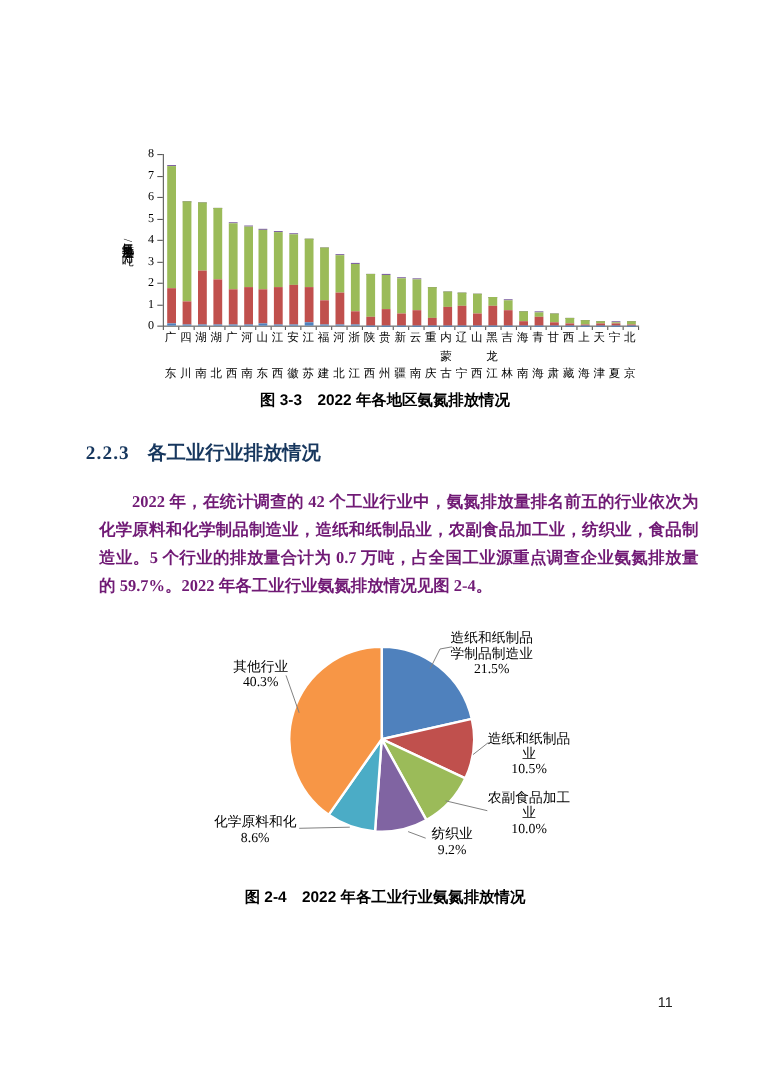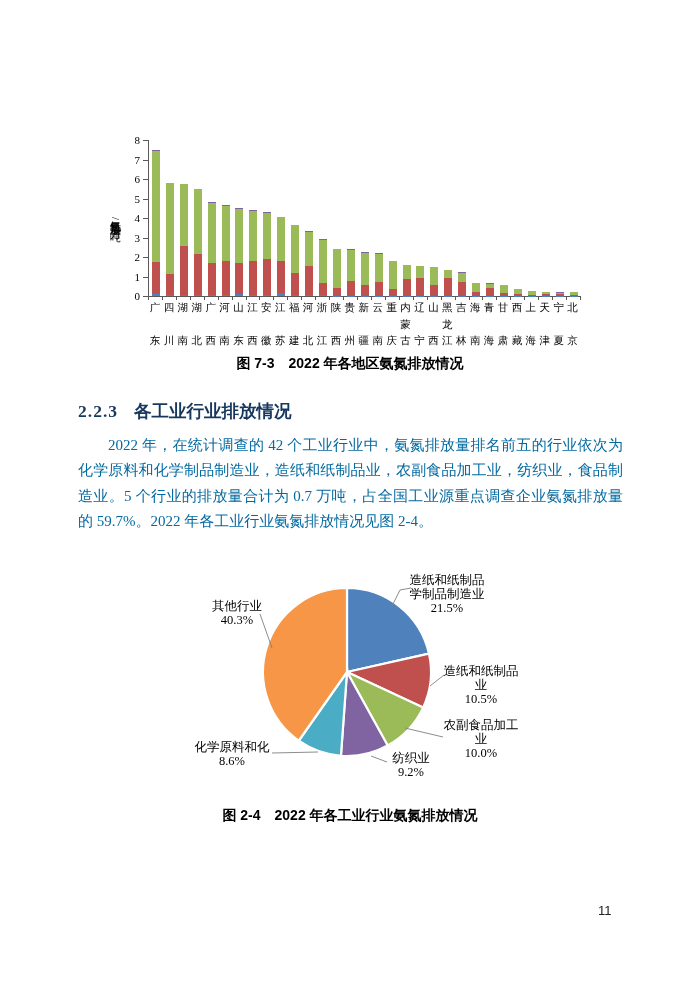--- a/index.html
+++ b/index.html
@@ -28,22 +28,22 @@
 
   
   .caption{position:absolute;left:0;width:700px;text-align:center;
            font-family:"Liberation Sans","DejaVu Sans",sans-serif;font-weight:bold;font-size:14px;color:#000;}
   .caption .cap-text{margin-left:14px;}
   .c1{top:355px;}
   .c2{top:807px;}
   .heading{position:absolute;left:78px;top:399px;margin:0;font-size:17.5px;font-weight:bold;color:#17375E;
            font-family:"Liberation Serif","DejaVu Serif",serif;}
   .heading .sec-num{margin-right:16px;letter-spacing:1px;}
-  .para{position:absolute;left:78px;top:433px;width:545px;margin:0;font-size:15px;line-height:25.3px;
-        text-align:justify;text-indent:2em;color:#0369a1;}
+  .para{position:absolute;left:78px;top:433px;width:545px;margin:12px;font-size:15px;line-height:25.3px;
+        text-align:justify;text-indent:2em;color:#701a75;font-weight:bold;}
   .page-number{position:absolute;left:598px;top:903px;font-size:13px;
                font-family:"Liberation Sans","DejaVu Sans",sans-serif;color:#222;}
 
   
   .chart2{position:absolute;left:150px;top:560px;width:420px;height:230px;}
   .chart2 svg{position:absolute;left:0;top:0;}
   .pie-label{position:absolute;text-align:center;font-size:12.5px;line-height:13.8px;color:#000;}
   .pie-label span{display:block;}
   .leader{fill:none;stroke:#808080;stroke-width:0.9px;}
 </style>
@@ -420,21 +420,21 @@
           <span>夏</span>
         </div>
         <div class="x-label">
           <span>北</span>
           <span>京</span>
         </div>
       </div>
   </div>
 
   <div class="caption c1">
-    <span>图 7-3</span><span class="cap-text">2022 年各地区氨氮排放情况</span>
+    <span>图 3-3</span><span class="cap-text">2022 年各地区氨氮排放情况</span>
   </div>
 
   <h2 class="heading">
     <span class="sec-num">2.2.3</span><span>各工业行业排放情况</span>
   </h2>
 
   <p class="para">2022 年，在统计调查的 42 个工业行业中，氨氮排放量排名前五的行业依次为化学原料和化学制品制造业，造纸和纸制品业，农副食品加工业，纺织业，食品制造业。5 个行业的排放量合计为 0.7 万吨，占全国工业源重点调查企业氨氮排放量的 59.7%。2022 年各工业行业氨氮排放情况见图 2-4。</p>
 
   <div class="chart2">
     <svg width="420" height="230" viewBox="0 0 420 230">

